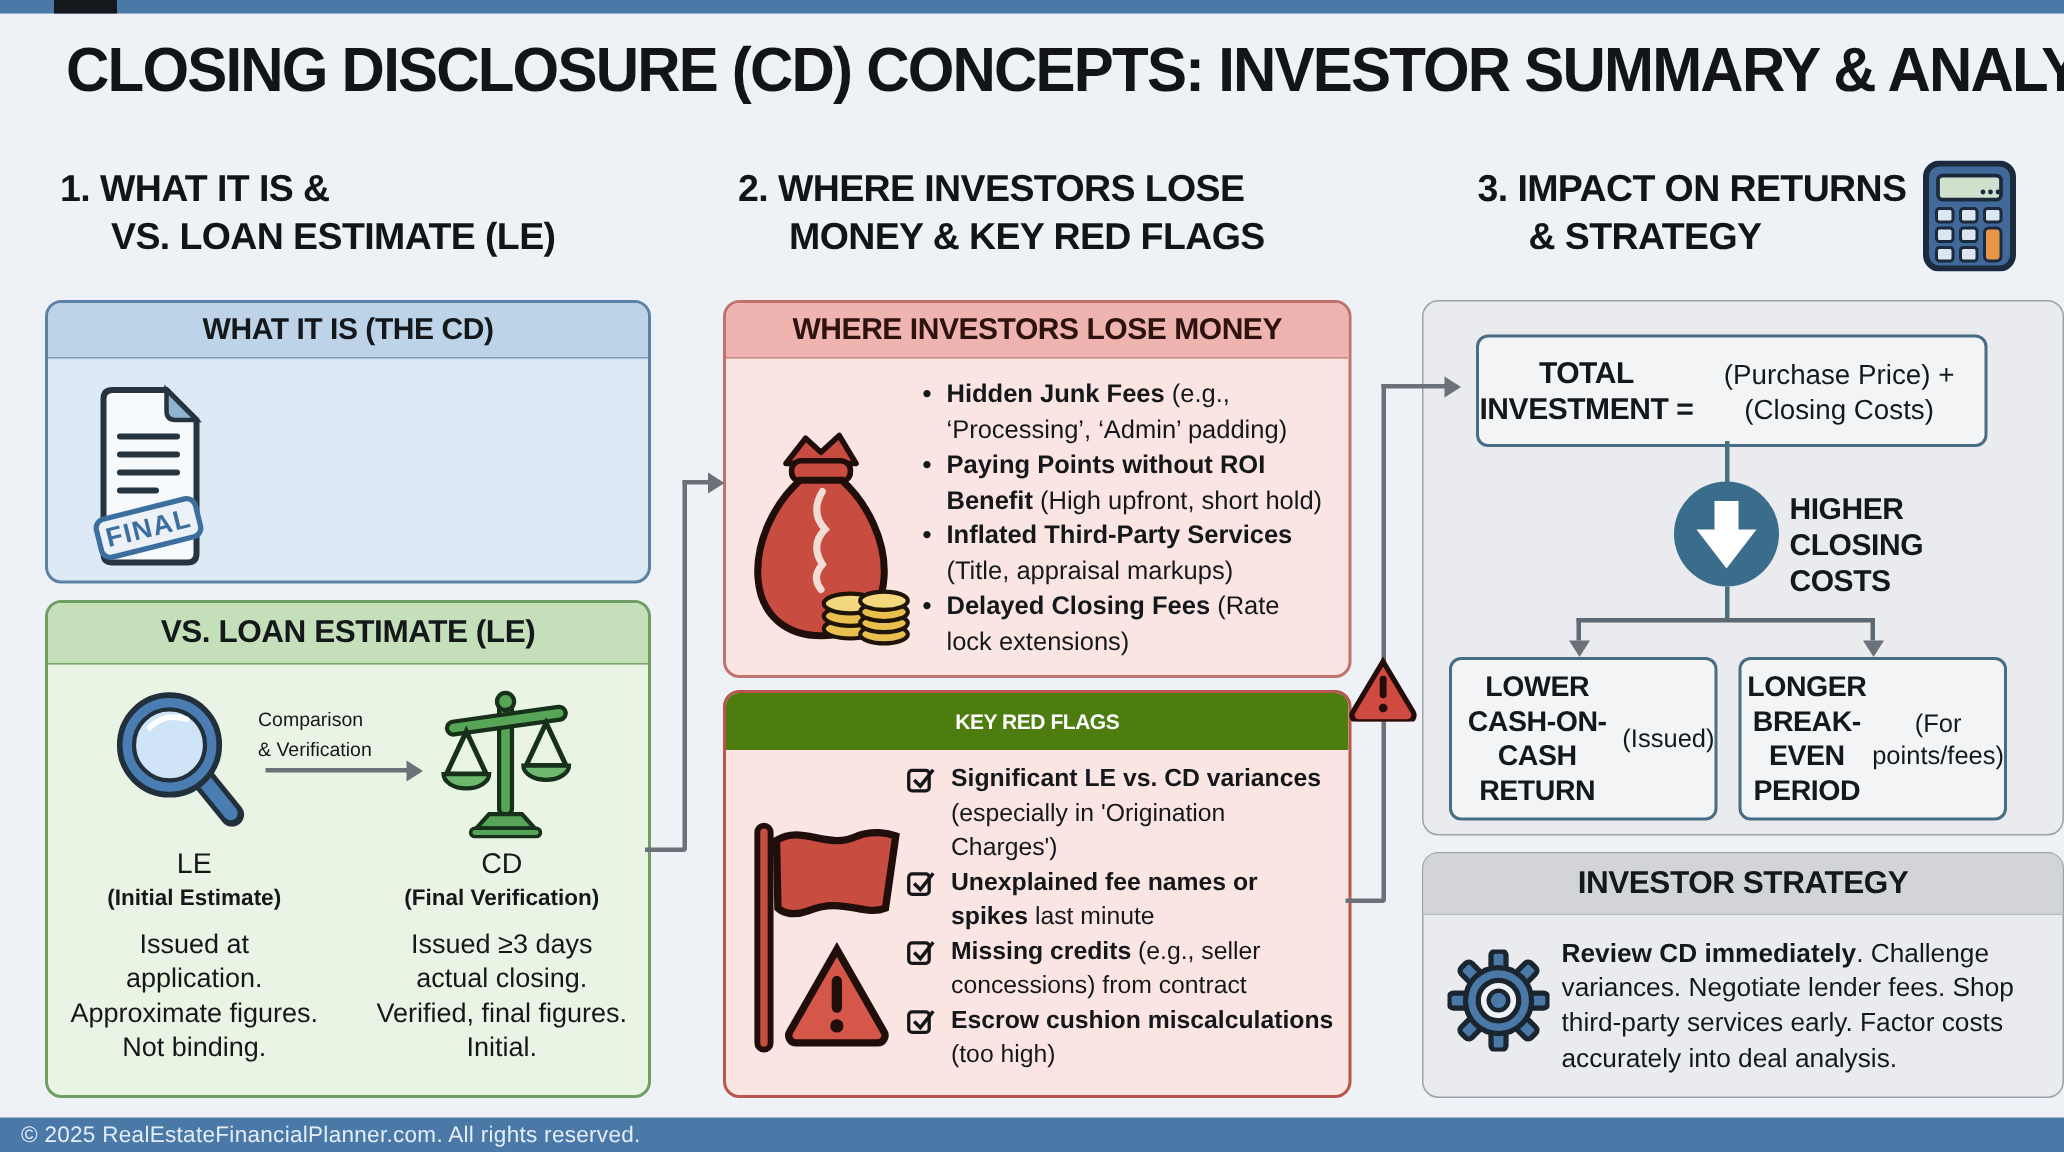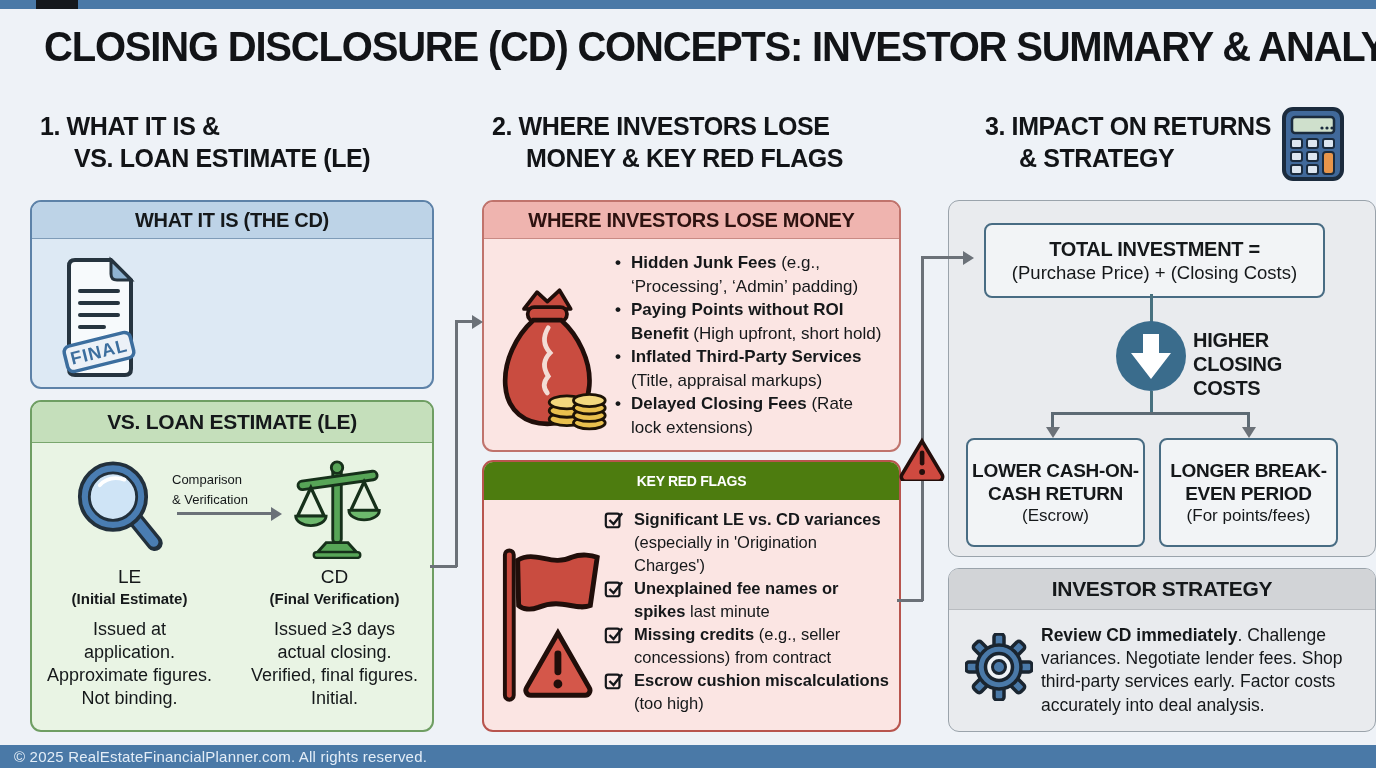--- a/index.html
+++ b/index.html
@@ -50,21 +50,21 @@
 
   ul.lose{list-style:none;margin:0;padding:0;font-size:17px;line-height:23.5px}
   ul.lose li{position:relative;padding-left:16px;margin:0}
   ul.lose li::before{content:"•";position:absolute;left:0;top:0;font-weight:700}
 
   .flagitem{position:relative;padding-left:30px;font-size:16.5px;line-height:23px}
   .flagitem .cb{position:absolute;left:0;top:2px}
 
   .flowbox{
     position:absolute;background:#f2f4f6;border:2px solid #486c83;border-radius:8px;
-    display:flex;flex-direction:column;align-items:center;justify-content:center;text-align:center;
+    display:flex;align-items:center;justify-content:center;text-align:center;
   }
   .flowbox .t1{font-weight:700;font-size:20px;line-height:24px;letter-spacing:-.3px}
   .flowbox .t2{font-size:18.5px;line-height:23px}
   .flowbox .bt{font-weight:700;font-size:19px;line-height:23px;letter-spacing:-.3px}
   .flowbox .sub{font-size:17px;line-height:21px}
 
   .circle{
     position:absolute;width:70px;height:70px;border-radius:50%;background:#3a6c8c;
     display:flex;align-items:center;justify-content:center;
   }
@@ -264,21 +264,21 @@
   </div>
   <div class="impact-label" style="left:244px;top:127px;width:112px">HIGHER CLOSING COSTS</div>
   <div class="line lv" style="left:201px;top:190px;height:23px;background:#48717f"></div>
   <div class="line lh" style="left:102px;top:211px;width:199px;background:#5d6a74"></div>
   <div class="line lv" style="left:102px;top:211px;height:15px;background:#5d6a74"></div>
   <div class="line lv" style="left:298px;top:211px;height:15px;background:#5d6a74"></div>
   <div class="arr-d" style="left:96.5px;top:226px"></div>
   <div class="arr-d" style="left:292.5px;top:226px"></div>
   <div class="flowbox" style="left:17px;top:237px;width:175px;height:105px">
     <div class="bt">LOWER CASH-ON-CASH RETURN</div>
-    <div class="sub">(Escrow)</div>
+    <div class="sub">(Issued)</div>
   </div>
   <div class="flowbox" style="left:210px;top:237px;width:175px;height:105px">
     <div class="bt">LONGER BREAK-EVEN PERIOD</div>
     <div class="sub">(For points/fees)</div>
   </div>
 </div>
 
 <div class="gray-p abs" style="left:948px;top:568px;width:426px;height:162px">
   <div class="panel-hd" style="position:absolute">INVESTOR STRATEGY</div>
   <svg class="abs" style="left:16px;top:64px" width="68" height="68" viewBox="0 0 68 68">

